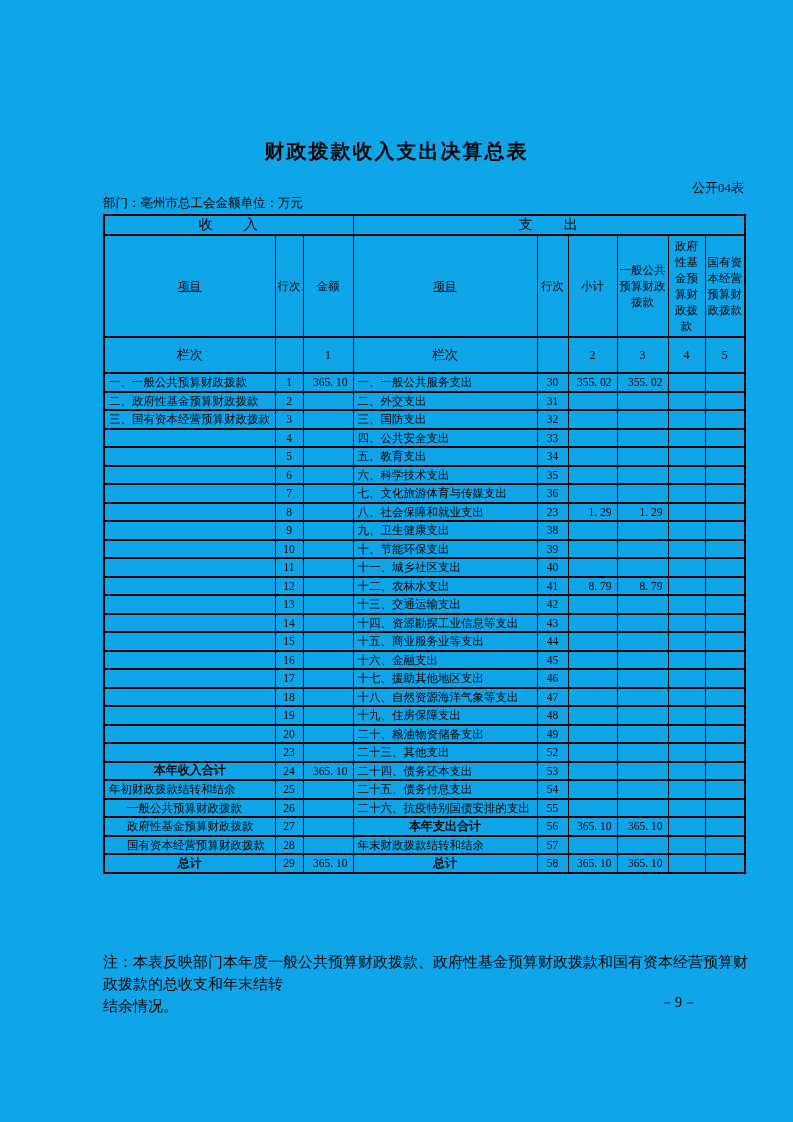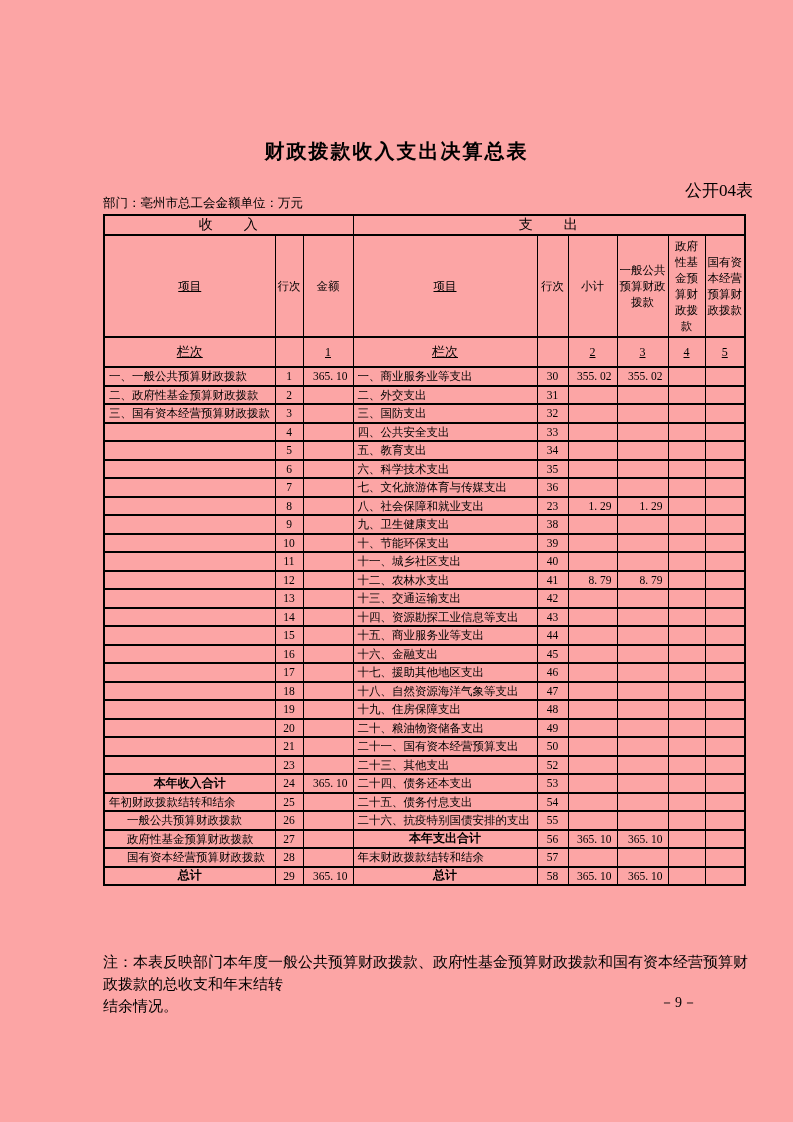--- a/index.html
+++ b/index.html
@@ -6,42 +6,42 @@
   html, body { margin: 0; padding: 0; }
   body {
     background: #ffffff;
     font-family: "Liberation Serif", "DejaVu Serif", serif;
     color: #000000;
   }
   .page {
     position: relative;
     width: 793px;
     height: 1122px;
-    background: #fca5a5;
+    background: #0ea5e9;
     overflow: hidden;
   }
   .doc-title {
     position: absolute;
     top: 138px;
     left: 0;
     width: 100%;
     margin: 0;
     text-align: center;
     font-family: "Liberation Sans", "DejaVu Sans", sans-serif;
     font-size: 20px;
     font-weight: bold;
     letter-spacing: 2px;
   }
   .form-code {
     position: absolute;
     top: 179px;
-    left: 112px;
+    left: 103px;
     width: 641px;
     text-align: right;
-    font-size: 17px;
+    font-size: 13px;
   }
   .meta-row {
     position: absolute;
     top: 195px;
     left: 103px;
     width: 641px;
     display: flex;
     font-size: 12.5px;
   }
   table.main-table {
@@ -75,21 +75,21 @@
     vertical-align: middle;
     font-size: 11.5px;
   }
   .col-headers th.c-item { font-size: 11.5px; text-decoration: underline; }
   .col-headers th.c-narrow,
   .col-headers th.c-wrap {
     word-break: break-all;
     padding: 2px 1px;
     line-height: 1.4;
   }
-  .index-row td { height: 30px; text-decoration: underline; }
+  .index-row td { height: 36px; }
   .index-row .lanci { text-align: center; font-size: 13px; }
   .index-row .idx  { text-align: center; font-size: 12px; }
   tbody td { height: 18.5px; }
   td.item {
     text-align: left;
     padding-left: 4px;
     white-space: nowrap;
   }
   td.item.total {
     text-align: center;
@@ -168,21 +168,21 @@
           <td class="idx">3</td>
           <td class="idx">4</td>
           <td class="idx">5</td>
         </tr>
     </thead>
     <tbody id="table-body">
         <tr>
           <td class="item">一、一般公共预算财政拨款</td>
           <td class="num">1</td>
           <td class="val">365. 10</td>
-          <td class="item">一、商业服务业等支出</td>
+          <td class="item">一、一般公共服务支出</td>
           <td class="num">30</td>
           <td class="val">355. 02</td>
           <td class="val">355. 02</td>
           <td class="val"></td>
           <td class="val"></td>
         </tr>
         <tr>
           <td class="item">二、政府性基金预算财政拨款</td>
           <td class="num">2</td>
           <td class="val"></td>
@@ -386,31 +386,20 @@
           <td class="val"></td>
           <td class="item">二十、粮油物资储备支出</td>
           <td class="num">49</td>
           <td class="val"></td>
           <td class="val"></td>
           <td class="val"></td>
           <td class="val"></td>
         </tr>
         <tr>
           <td class="item"></td>
-          <td class="num">21</td>
-          <td class="val"></td>
-          <td class="item">二十一、国有资本经营预算支出</td>
-          <td class="num">50</td>
-          <td class="val"></td>
-          <td class="val"></td>
-          <td class="val"></td>
-          <td class="val"></td>
-        </tr>
-        <tr>
-          <td class="item"></td>
           <td class="num">23</td>
           <td class="val"></td>
           <td class="item">二十三、其他支出</td>
           <td class="num">52</td>
           <td class="val"></td>
           <td class="val"></td>
           <td class="val"></td>
           <td class="val"></td>
         </tr>
         <tr>

